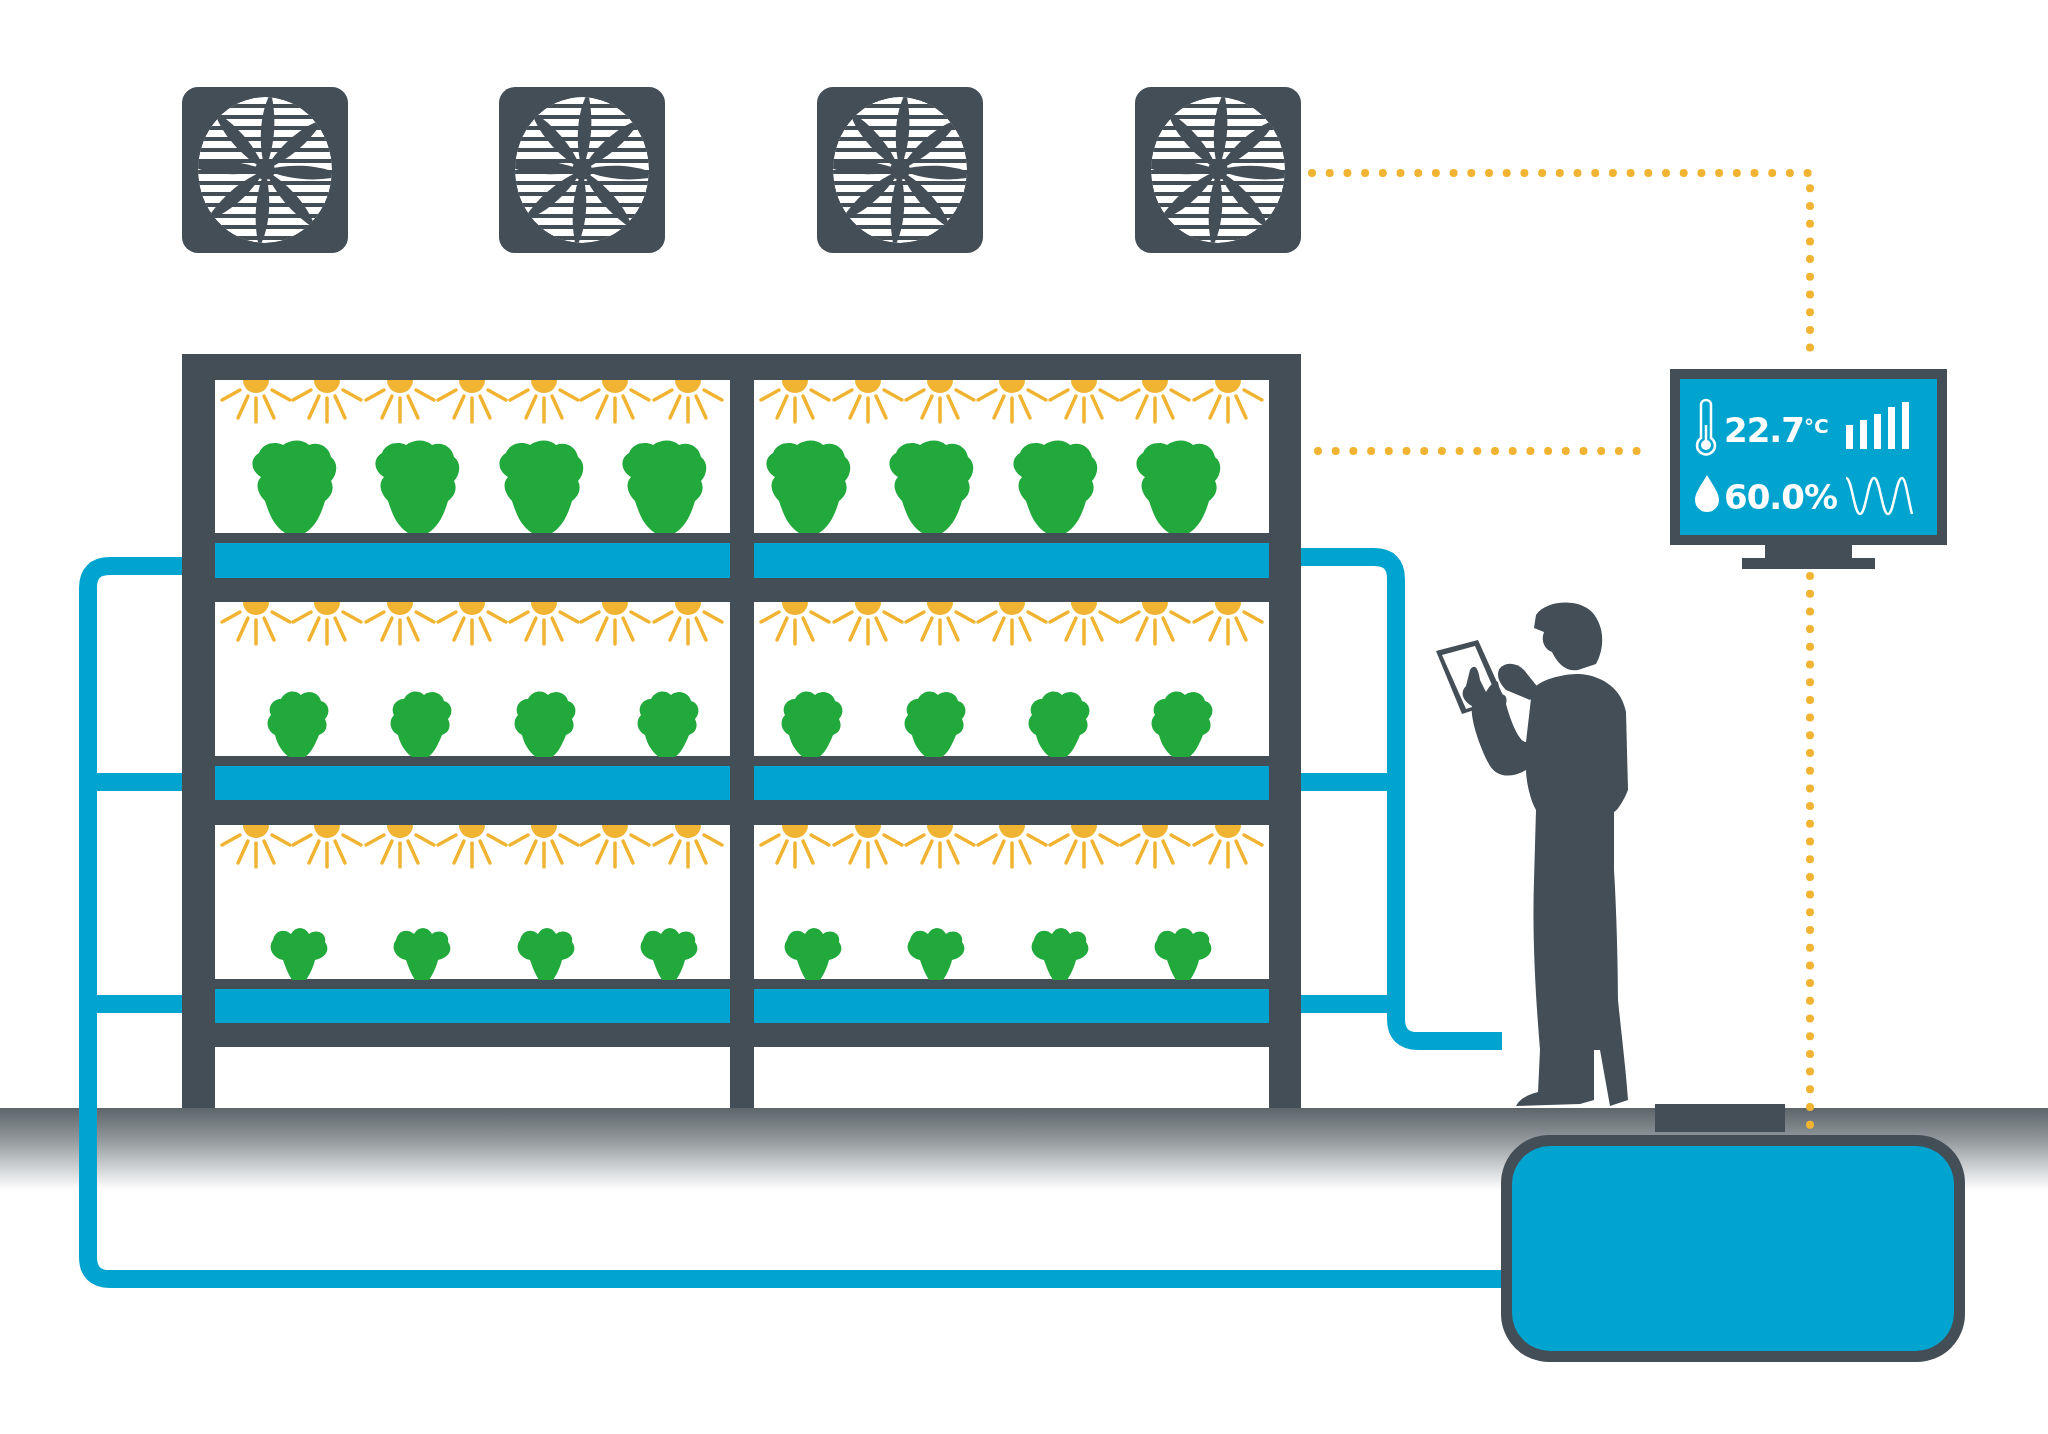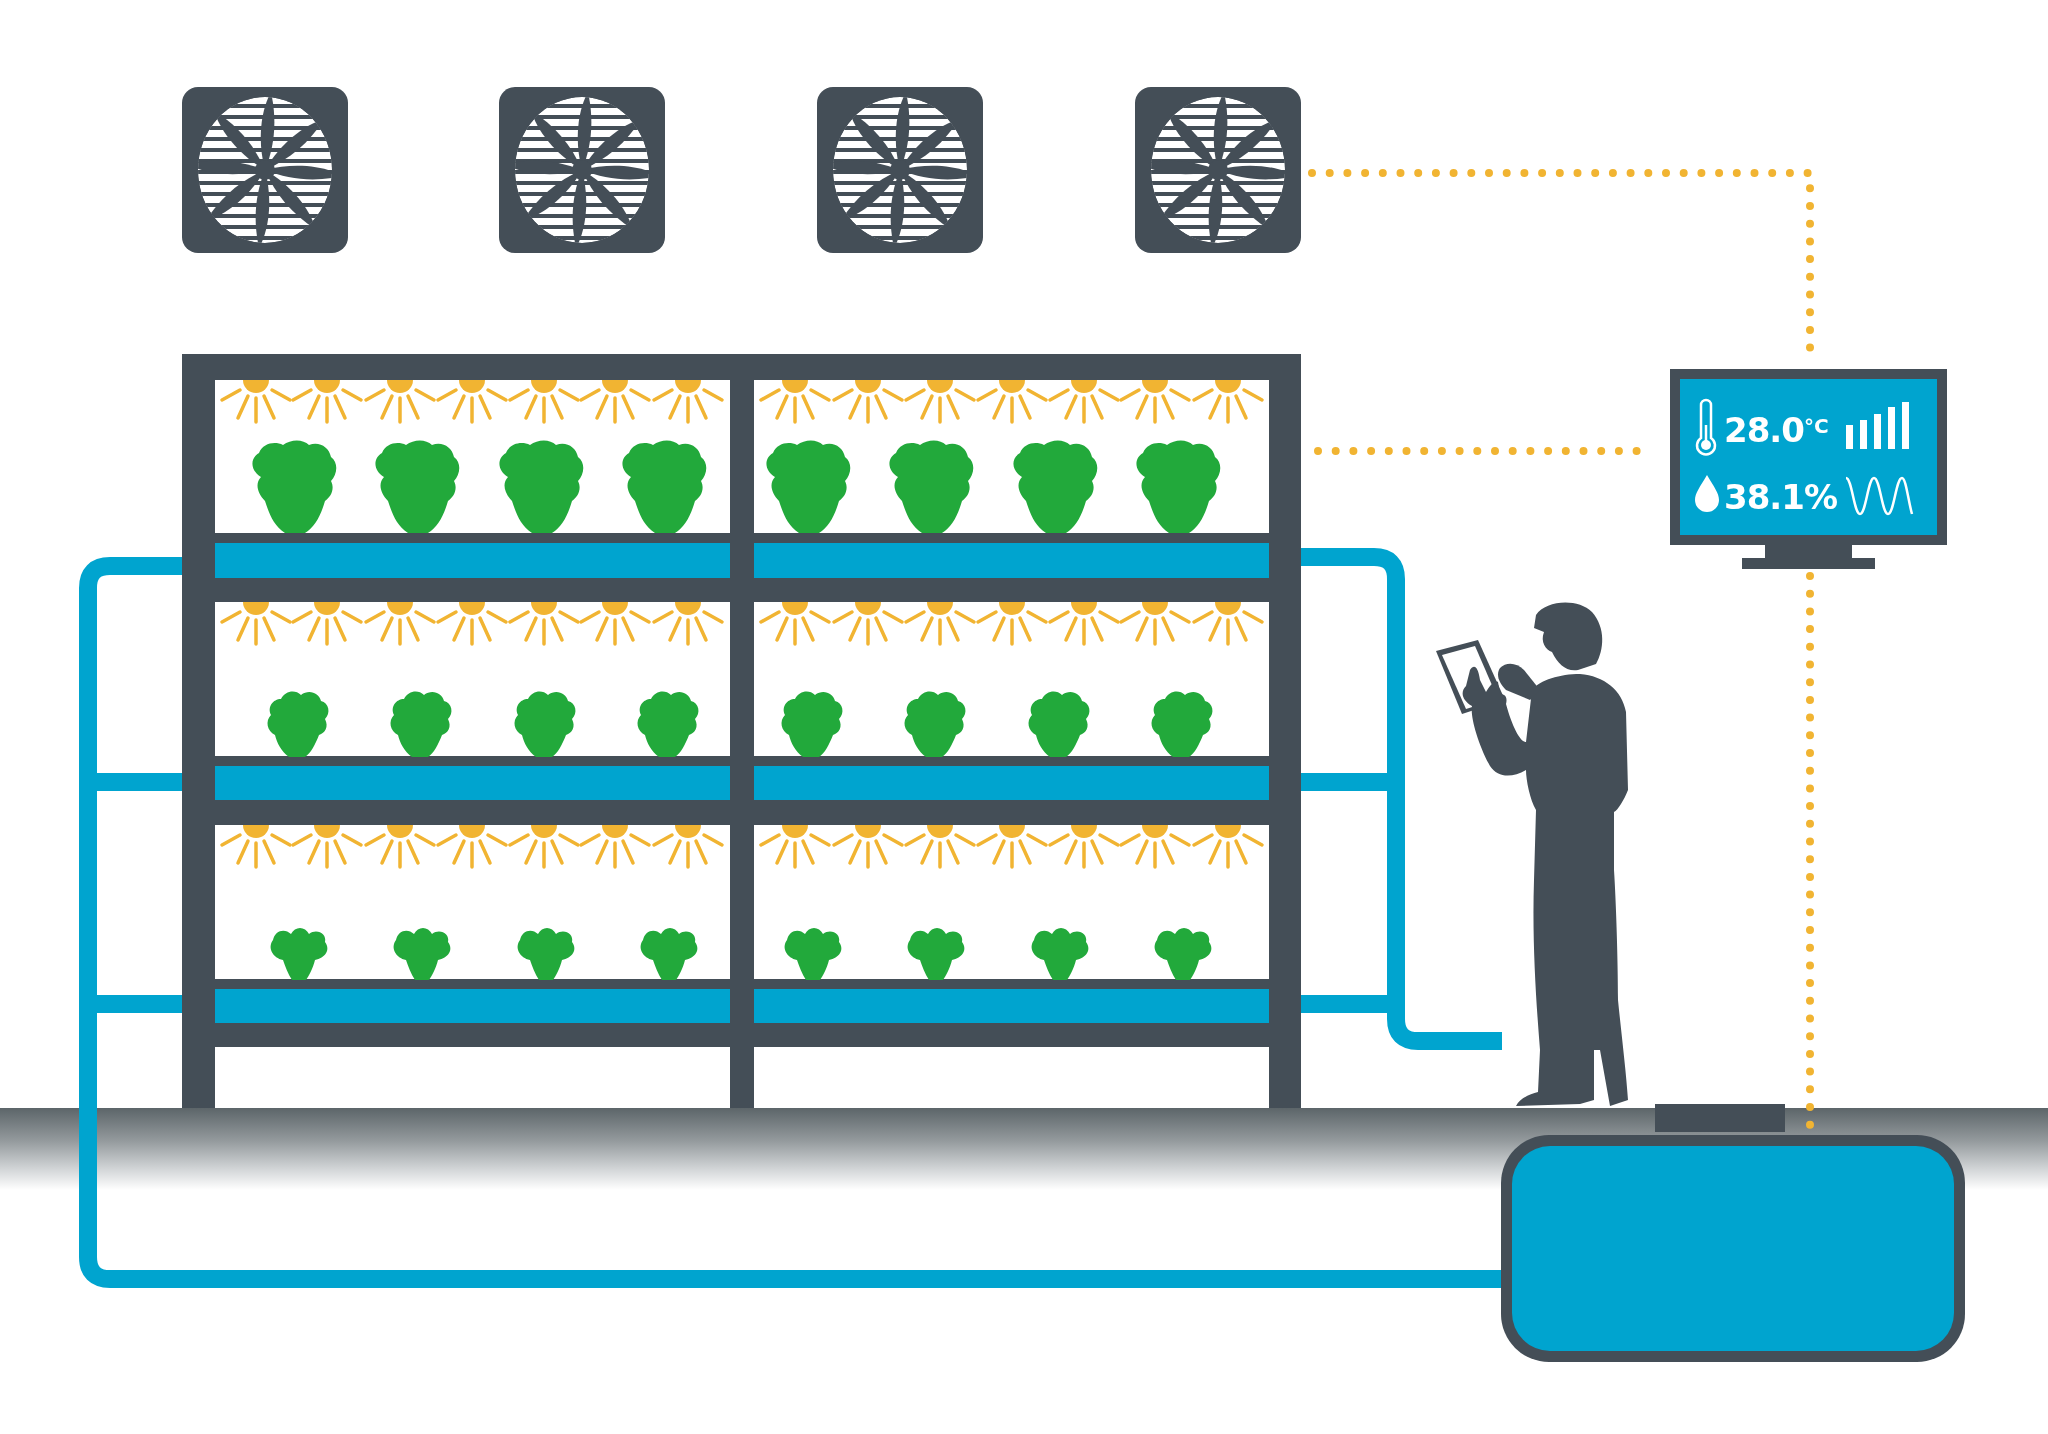--- a/index.html
+++ b/index.html
@@ -248,17 +248,17 @@
 
     <path d="M1536,615 C1546,600 1578,598 1592,612 C1606,628 1604,650 1596,664 L1578,670 C1566,672 1558,664 1552,652 C1546,650 1540,642 1544,632 L1534,628 Z"></path>
 
     <path d="M1532,690 C1540,680 1560,674 1580,674 C1604,676 1622,690 1626,712 L1628,790 C1624,800 1618,810 1614,812 L1614,870 C1616,900 1618,960 1618,1000 C1622,1040 1626,1070 1628,1100 L1610,1106 L1600,1050 L1594,1050 L1594,1100 L1580,1104 L1516,1106 C1520,1098 1530,1094 1538,1092 L1540,1050 C1536,1000 1532,940 1534,880 L1536,810 C1530,800 1526,780 1526,770 C1512,778 1498,778 1490,766 C1478,744 1470,716 1472,706 C1462,700 1460,692 1466,686 L1470,670 C1474,664 1478,666 1480,680 L1486,692 C1490,686 1494,680 1498,682 L1500,694 C1504,694 1508,696 1506,704 C1512,726 1520,742 1526,742 Z"></path>
 
     <path d="M1500,668 C1506,662 1516,662 1524,670 L1540,690 L1530,700 L1506,690 C1498,682 1496,674 1500,668 Z"></path>
   </g>
 </svg>
 
 <div class="abs readout" style="left:1724px; top:413px;">
-  <span>28.0</span><span class="unit">°C</span>
+  <span>22.7</span><span class="unit">°C</span>
 </div>
 <div class="abs readout" style="left:1724px; top:480px;">
-  <span>38.1</span><span>%</span>
+  <span>60.0</span><span>%</span>
 </div>
 
 </body></html>

